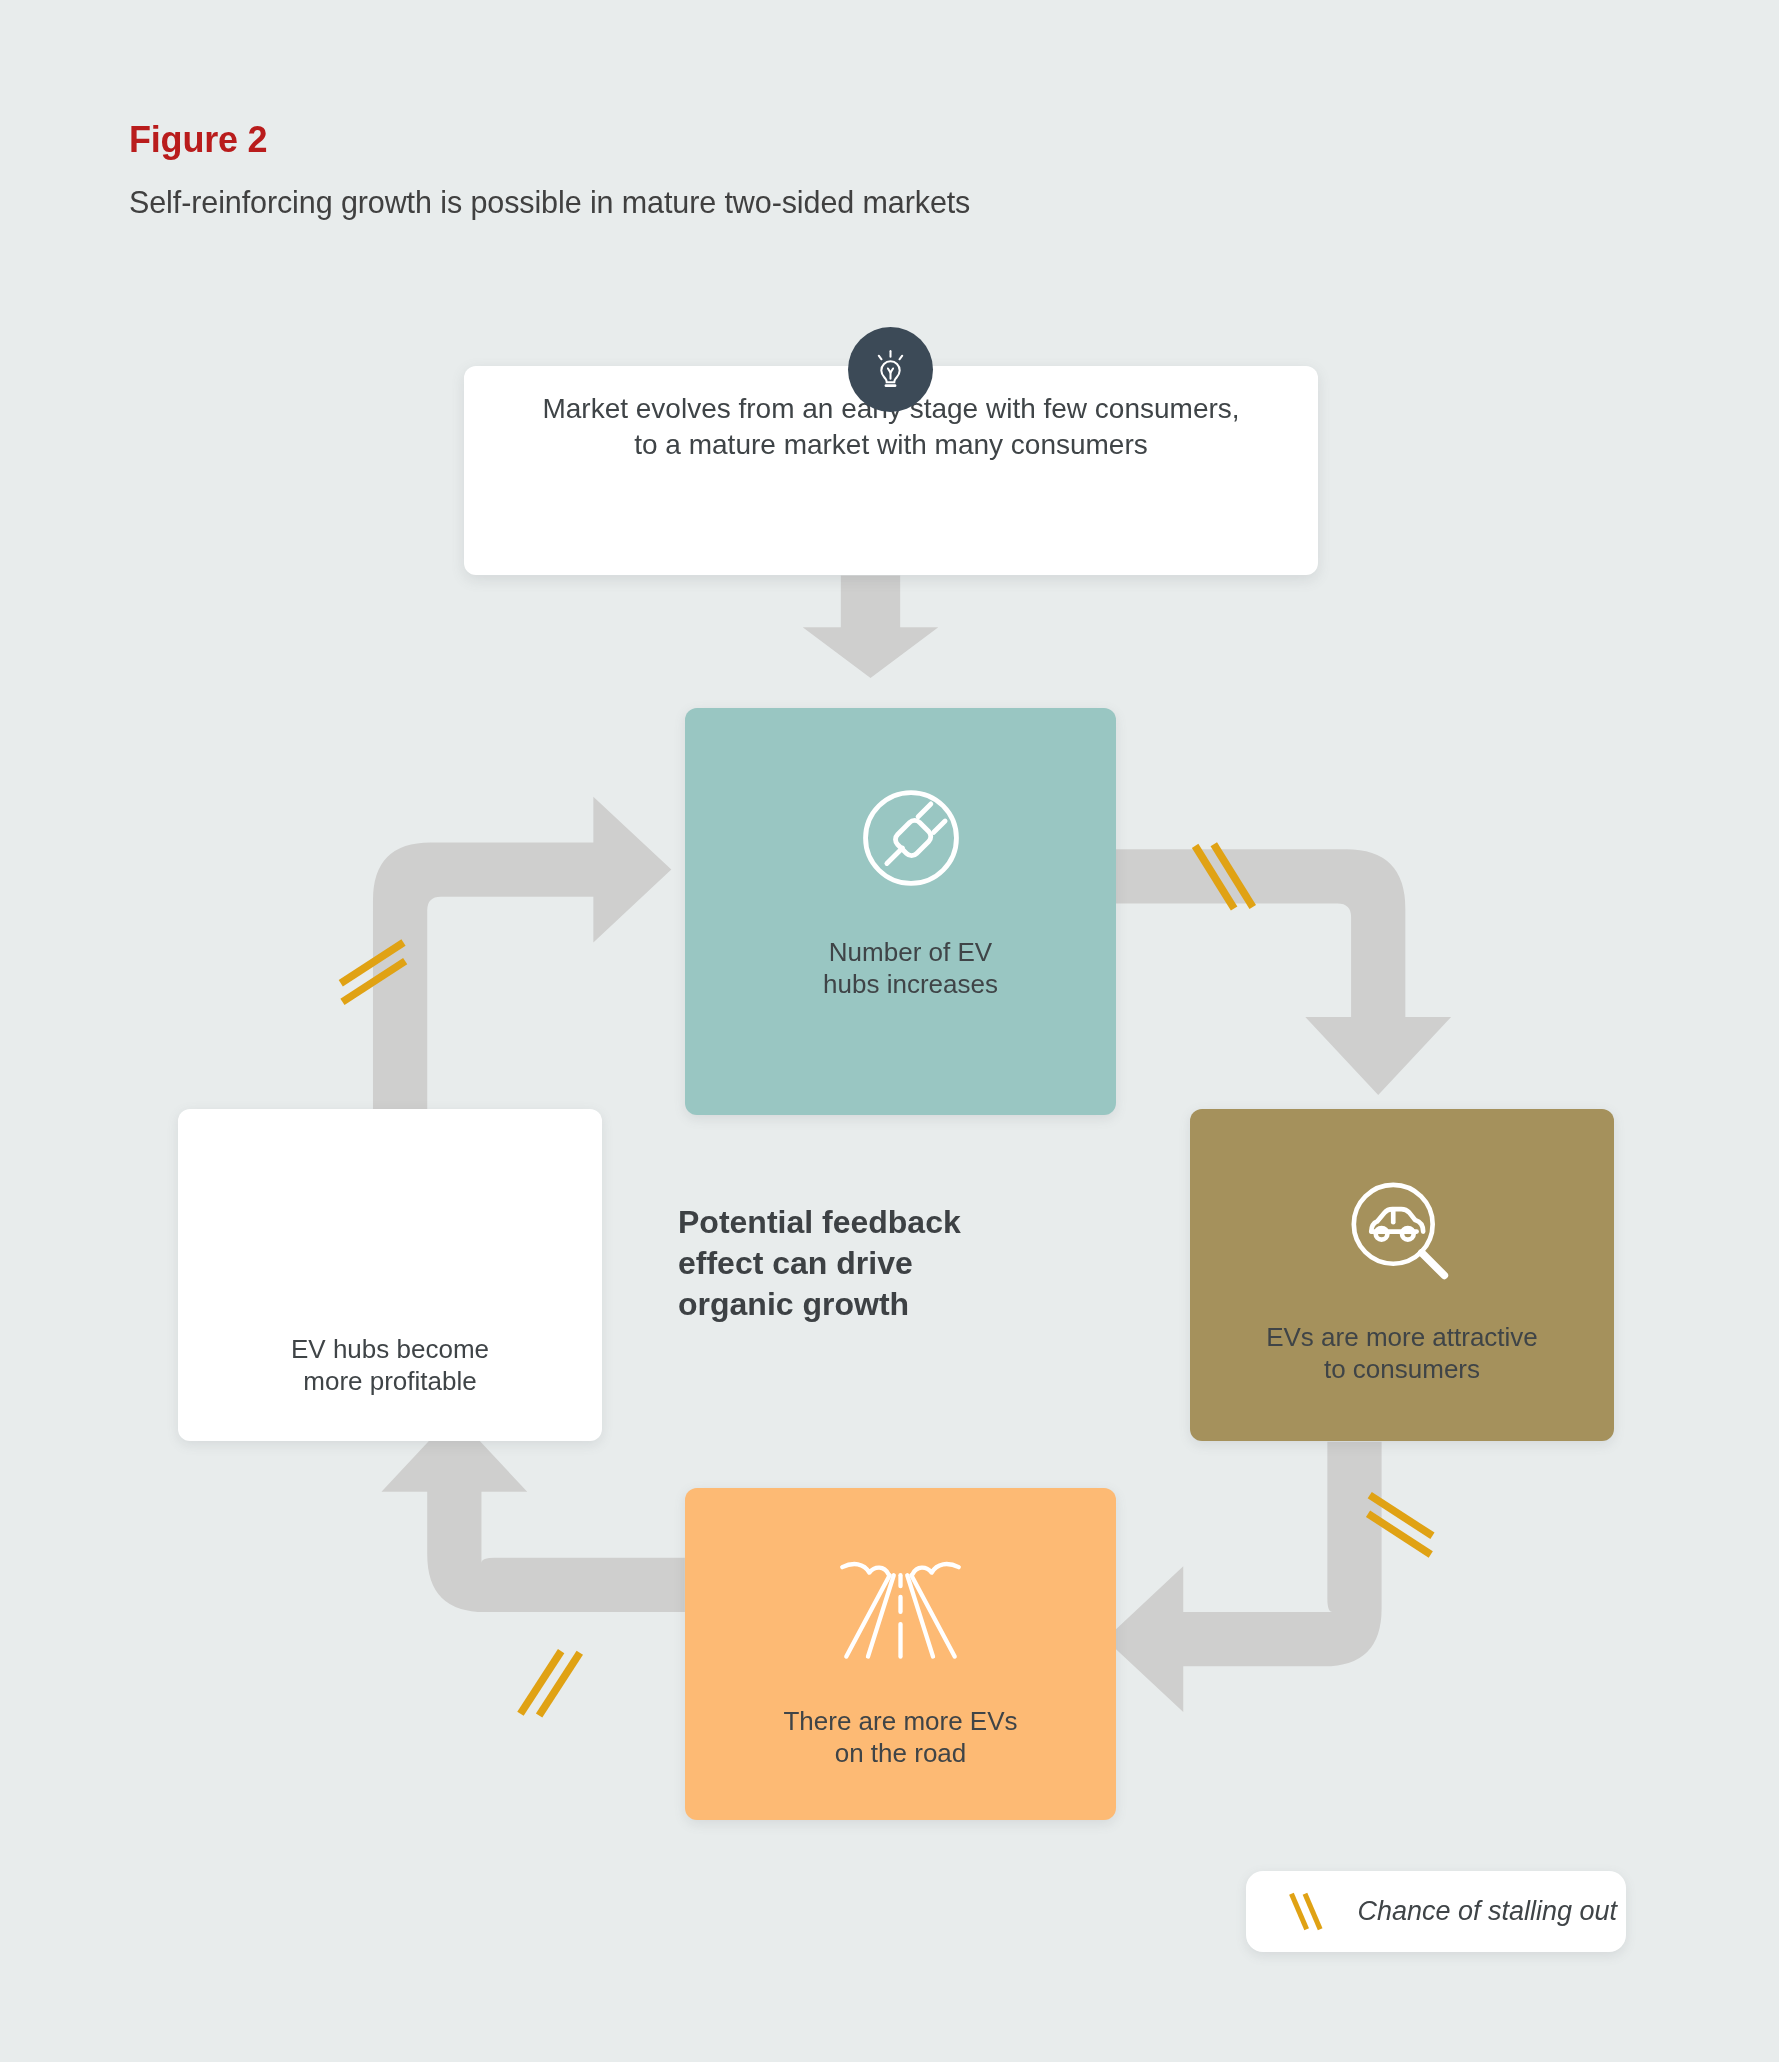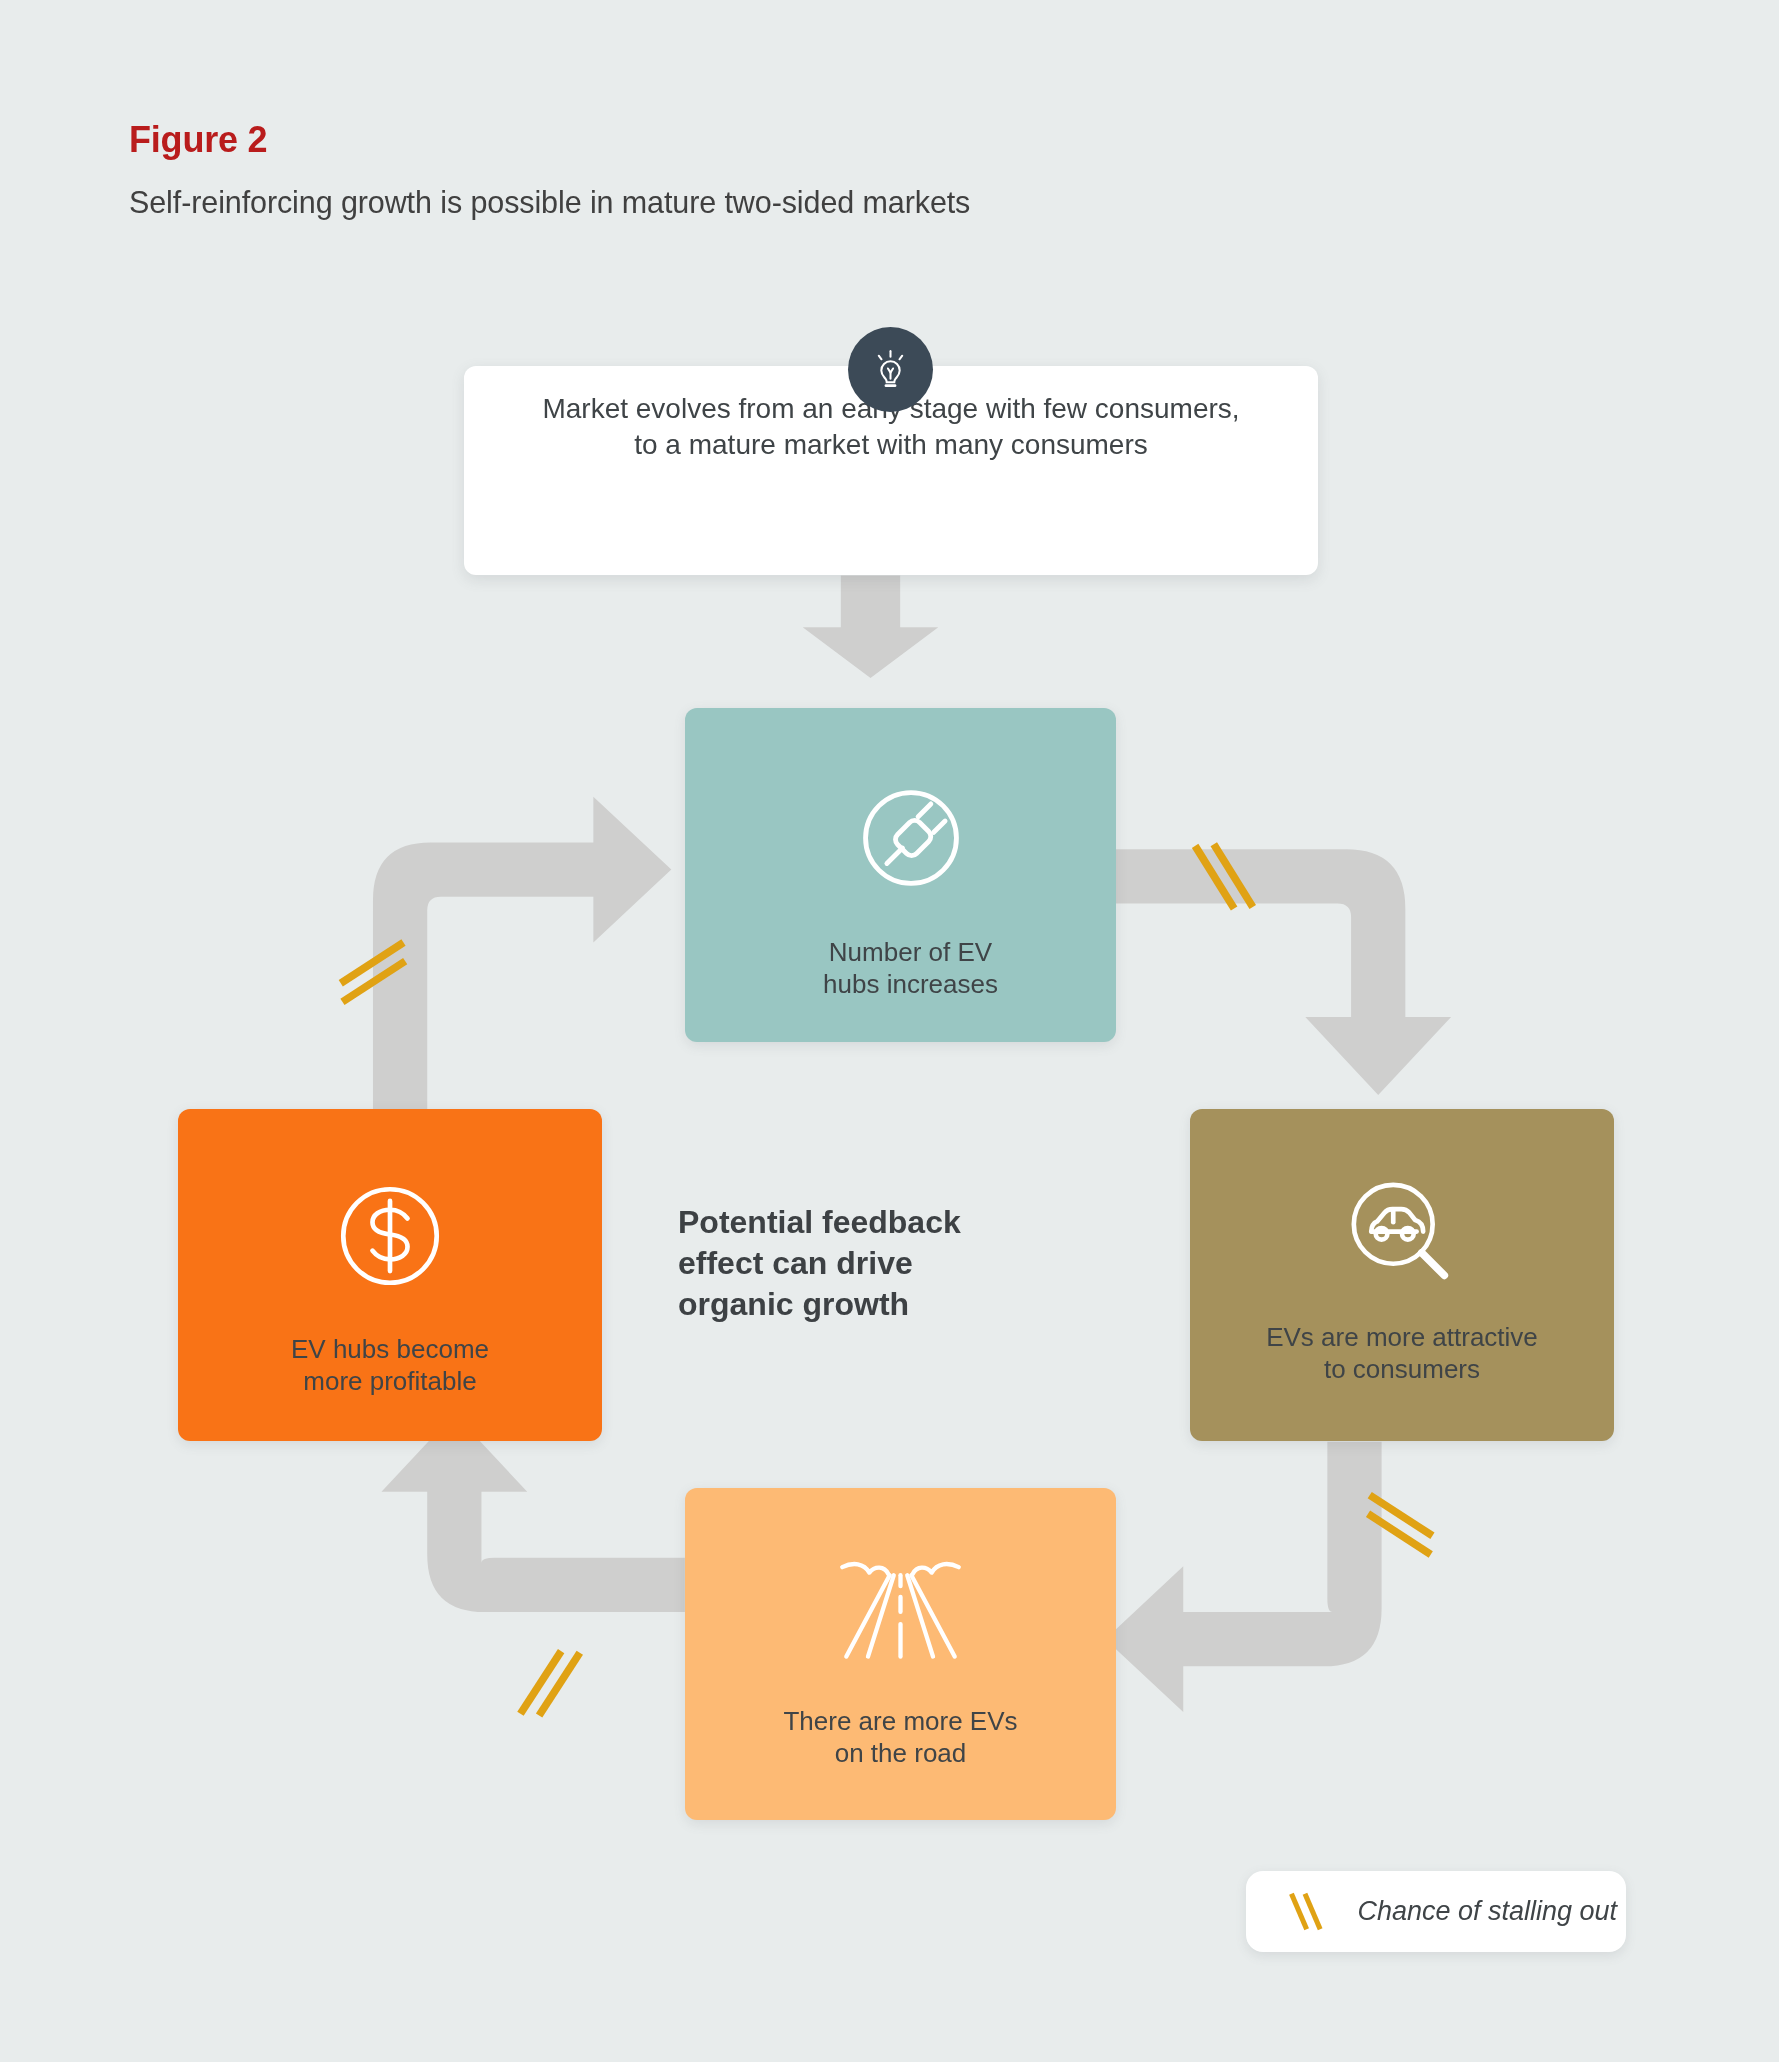--- a/index.html
+++ b/index.html
@@ -39,21 +39,21 @@
     box-shadow: 0 3.4px 12px rgba(90,100,105,0.13);
   }
   .node .node-icon { display: block; }
   .node .node-label {
     font-size: 26px; line-height: 1.22;
     color: #3f4447; text-align: center;
     font-weight: 400;
   }
 
   #node-hubs {
-    left: 685px; top: 708px; width: 431px; height: 334px;
+    left: 685px; top: 708px; width: 431px; height: 407px;
     padding-top: 59px;
     padding-left: 20px;
   }
   #node-hubs .node-label { margin-top: 25.4px; }
 
   #node-attractive {
     left: 1190px; top: 1109px; width: 424px; height: 332px;
     padding-top: 54px;
   }
   #node-attractive .node-label { margin-top: 10px; }
@@ -266,21 +266,21 @@
 
         <line x1="55" y1="20" x2="55" y2="28"></line>
         <line x1="55" y1="36" x2="55" y2="47"></line>
         <line x1="55" y1="56" x2="55" y2="80"></line>
       </svg>
     </span>
     <span class="node-label" style="white-space:pre-line;">There are more EVs
 on the road</span>
   </div>
 
-  <div class="node" id="node-profit" style="background:#f97316;">
+  <div class="node" id="node-profit" style="background:#ffffff;">
     <span class="node-icon">
       <svg width="146" height="146" viewBox="0 0 100 100" fill="none" stroke="#ffffff" stroke-width="3.2" stroke-linecap="round" stroke-linejoin="round">
         <circle cx="50" cy="50" r="32"></circle>
         <line x1="50" y1="26" x2="50" y2="74"></line>
         <path d="M62 38 c-3-4-7-6-12-6 -7 0-12 3.6-12 8.6 0 5 4 7.4 12 8.4 8 1 12 3.4 12 8.4 0 5-5 8.6-12 8.6 -5 0-9-2-12-6"></path>
       </svg>
     </span>
     <span class="node-label" style="white-space:pre-line;">EV hubs become
 more profitable</span>
   </div>

